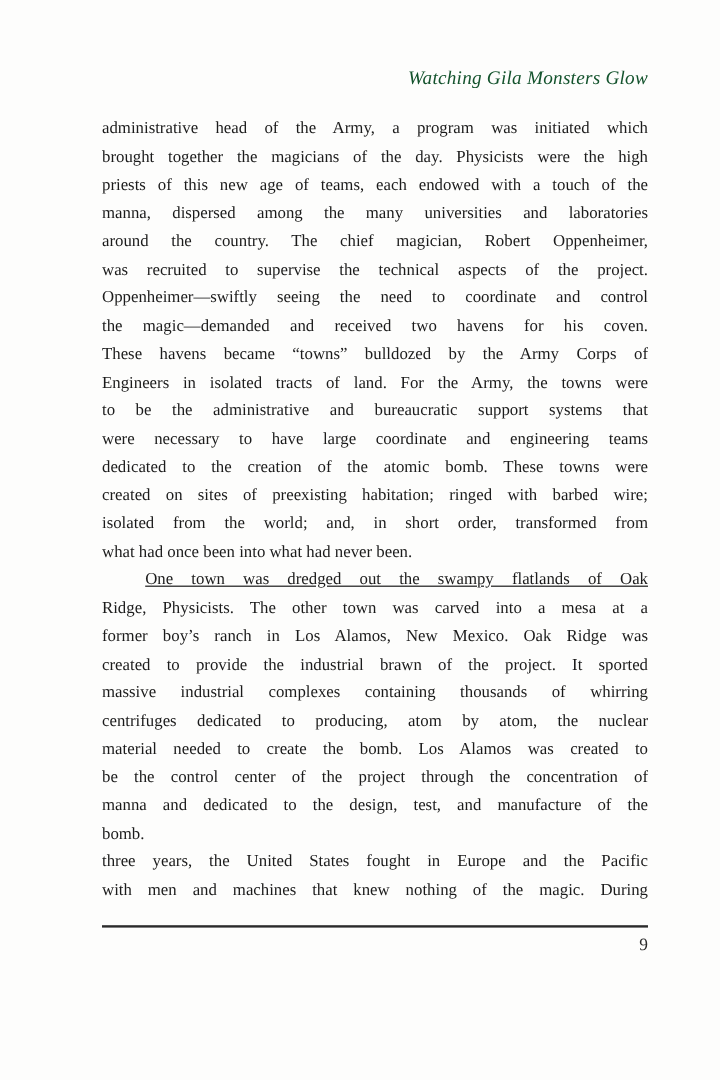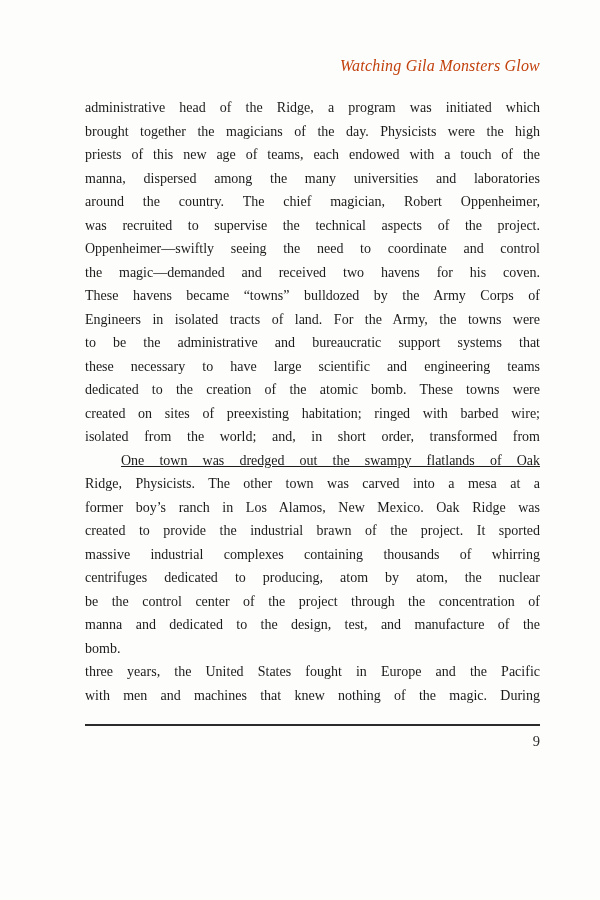--- a/index.html
+++ b/index.html
@@ -17,21 +17,21 @@
     font-family: "Liberation Serif", serif;
     box-sizing: border-box;
     padding: 56px 60px 0 85px;
     overflow: hidden;
   }
   .running-header {
     text-align: right;
     font-style: italic;
     font-size: 16px;
     line-height: 20px;
-    color: #c2410c;
+    color: #14532d;
     letter-spacing: 0.2px;
   }
   .page-body {
     margin-top: 20px;
     font-size: 14px;
   }
   .paragraph { margin: 0; }
   .line {
     height: 23.5px;
     line-height: 23.5px;
@@ -58,43 +58,45 @@
   }
 </style>
 </head>
 <body>
 
 <div class="page">
   <div class="running-header">Watching Gila Monsters Glow</div>
 
   <div class="page-body">
       <div class="paragraph">
-        <div class="line">administrative head of the Ridge, a program was initiated which</div>
+        <div class="line">administrative head of the Army, a program was initiated which</div>
         <div class="line">brought together the magicians of the day. Physicists were the high</div>
         <div class="line">priests of this new age of teams, each endowed with a touch of the</div>
         <div class="line">manna, dispersed among the many universities and laboratories</div>
         <div class="line">around the country. The chief magician, Robert Oppenheimer,</div>
         <div class="line">was recruited to supervise the technical aspects of the project.</div>
         <div class="line">Oppenheimer—swiftly seeing the need to coordinate and control</div>
         <div class="line">the magic—demanded and received two havens for his coven.</div>
         <div class="line">These havens became “towns” bulldozed by the Army Corps of</div>
         <div class="line">Engineers in isolated tracts of land. For the Army, the towns were</div>
         <div class="line">to be the administrative and bureaucratic support systems that</div>
-        <div class="line">these necessary to have large scientific and engineering teams</div>
+        <div class="line">were necessary to have large coordinate and engineering teams</div>
         <div class="line">dedicated to the creation of the atomic bomb. These towns were</div>
         <div class="line">created on sites of preexisting habitation; ringed with barbed wire;</div>
         <div class="line">isolated from the world; and, in short order, transformed from</div>
+        <div class="line line-end">what had once been into what had never been.</div>
       </div>
       <div class="paragraph">
         <div class="line indent">One town was dredged out the swampy flatlands of Oak</div>
         <div class="line">Ridge, Physicists. The other town was carved into a mesa at a</div>
         <div class="line">former boy’s ranch in Los Alamos, New Mexico. Oak Ridge was</div>
         <div class="line">created to provide the industrial brawn of the project. It sported</div>
         <div class="line">massive industrial complexes containing thousands of whirring</div>
         <div class="line">centrifuges dedicated to producing, atom by atom, the nuclear</div>
+        <div class="line">material needed to create the bomb. Los Alamos was created to</div>
         <div class="line">be the control center of the project through the concentration of</div>
         <div class="line">manna and dedicated to the design, test, and manufacture of the</div>
         <div class="line line-end">bomb.</div>
       </div>
       <div class="paragraph">
         <div class="line">three years, the United States fought in Europe and the Pacific</div>
         <div class="line">with men and machines that knew nothing of the magic. During</div>
       </div>
     </div>
 

